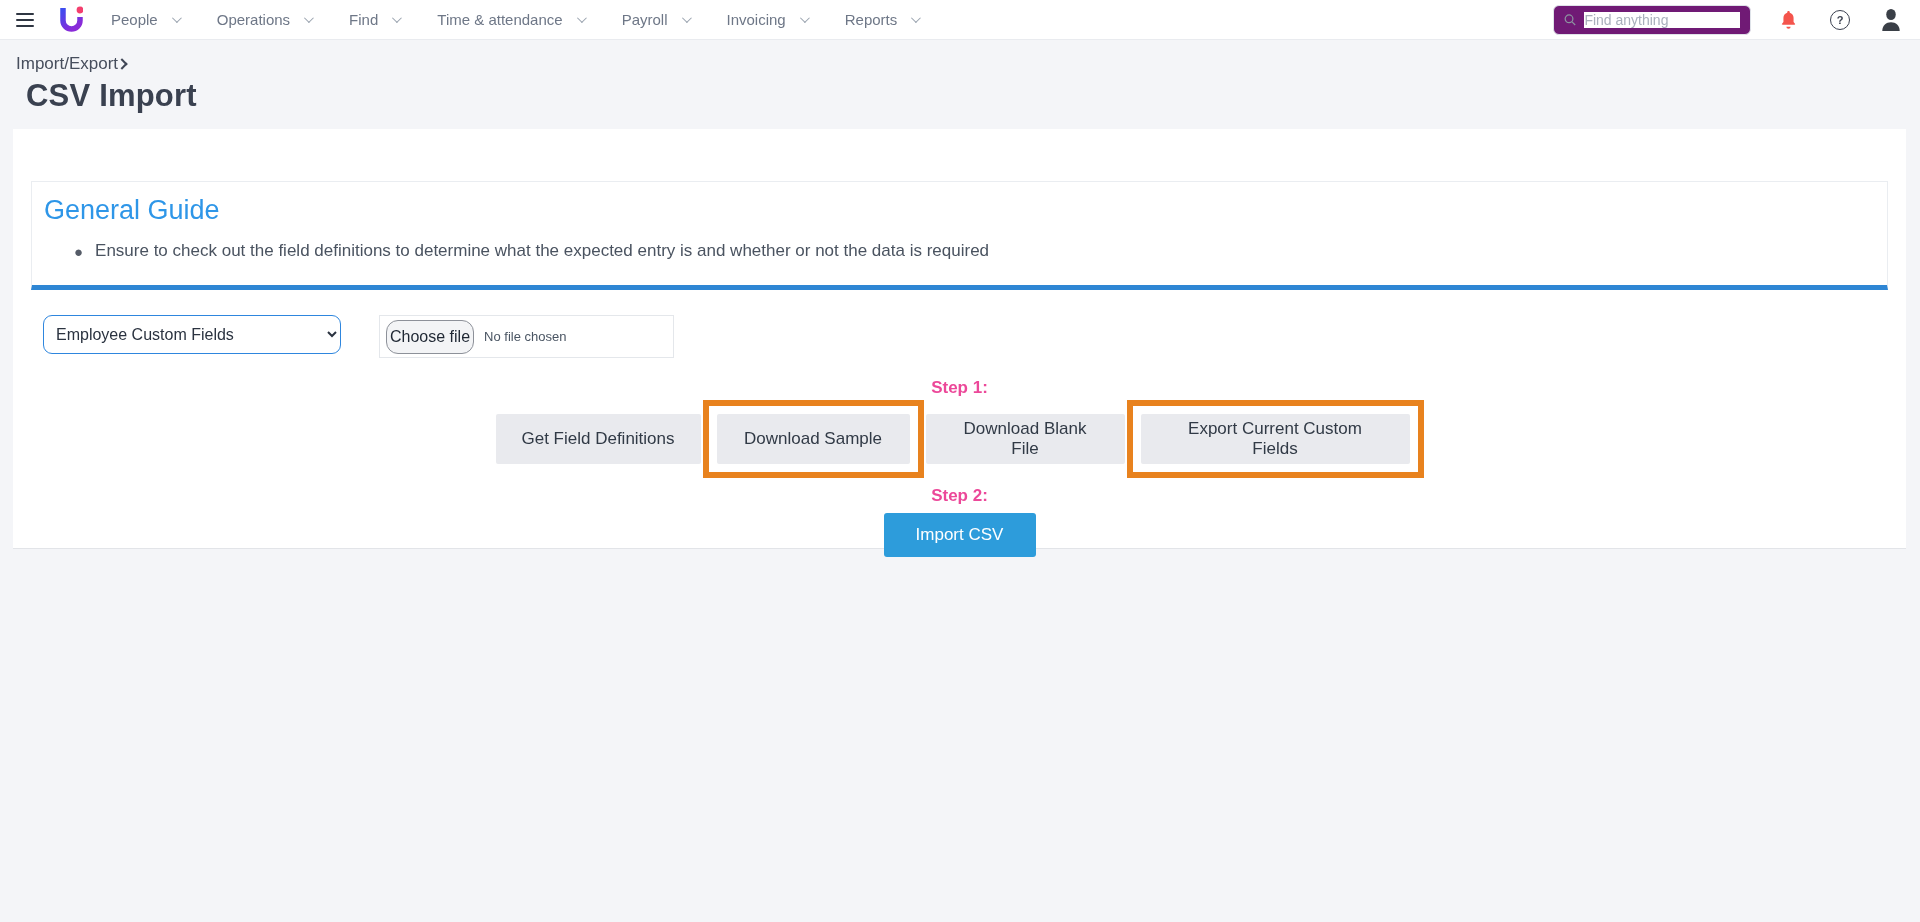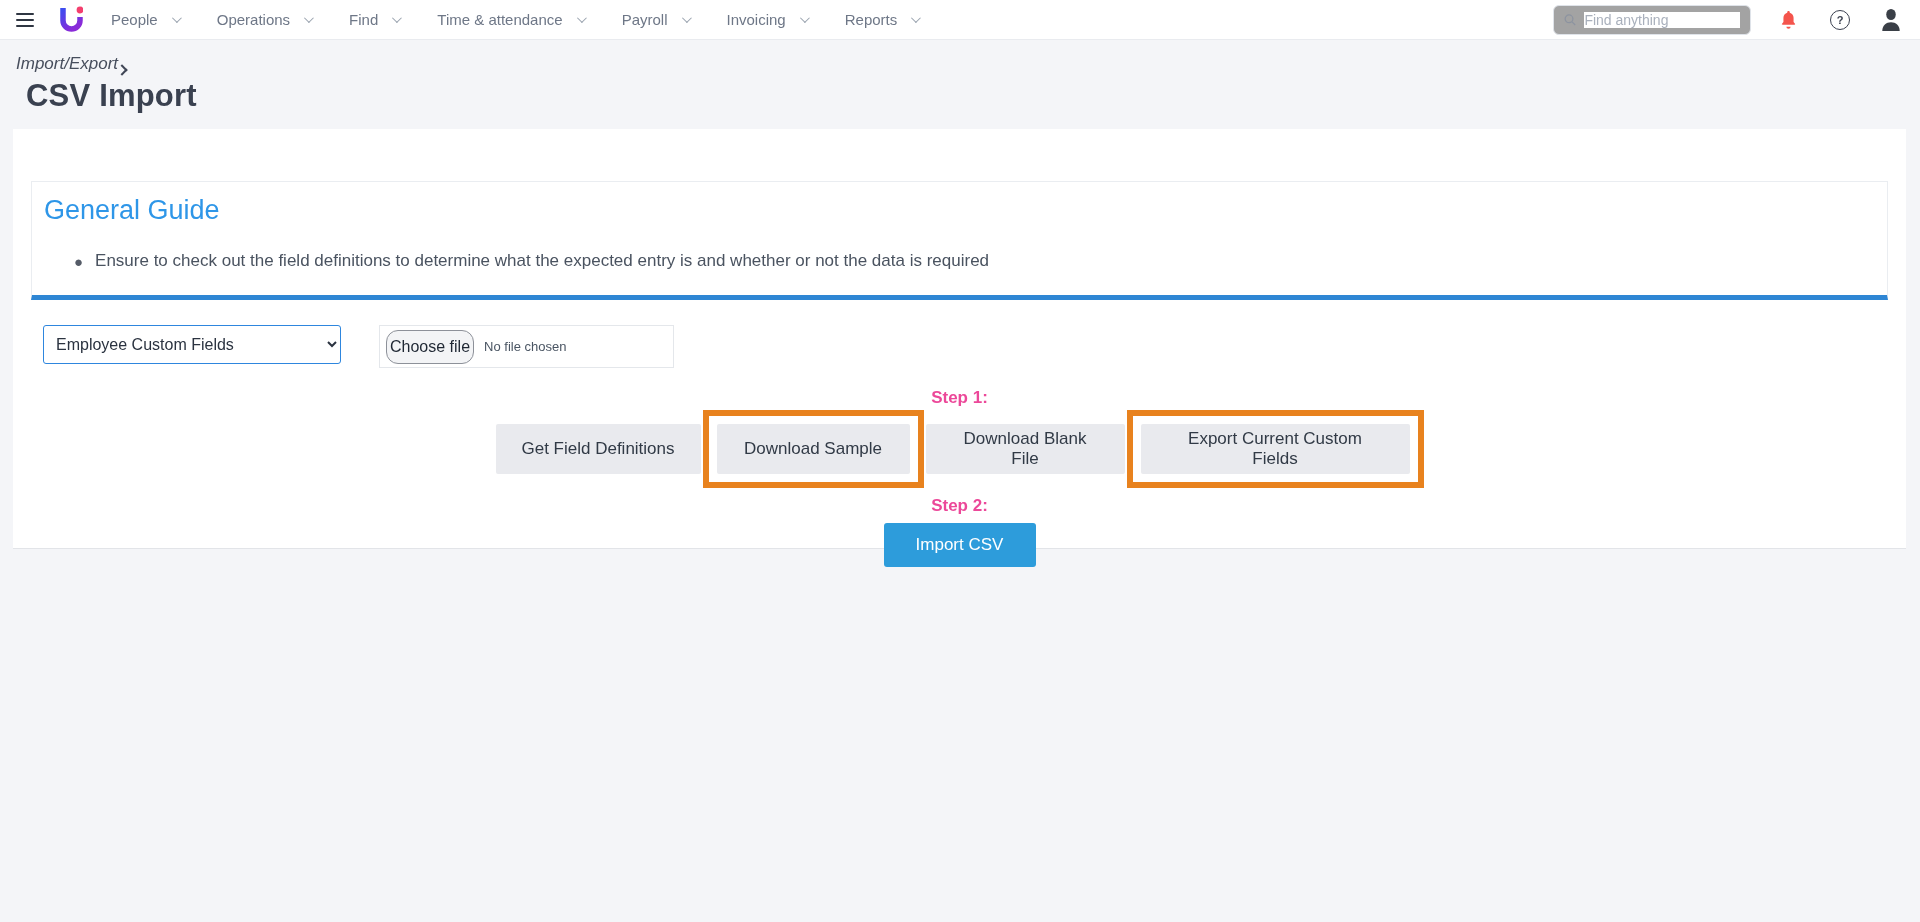--- a/index.html
+++ b/index.html
@@ -18,55 +18,55 @@
   }
   .hamburger { width:18px; height:14px; display:flex; flex-direction:column; justify-content:space-between; cursor:pointer; margin-right:26px; }
   .hamburger span { display:block; height:2px; background:#2f3642; border-radius:1px; }
   .logo { margin-right:28px; display:flex; align-items:center; }
   .nav-menu { display:flex; align-items:center; gap:38px; }
   .nav-item { display:flex; align-items:center; gap:14px; color:#6e7787; font-size:15px; cursor:pointer; white-space:nowrap; }
   .chev { width:7px; height:7px; border-right:1.5px solid #9aa3af; border-bottom:1.5px solid #9aa3af; transform:rotate(45deg) translateY(-2px); display:inline-block; }
   .nav-spacer { flex:1; }
   .search-box {
     width:198px; height:30px; border:1px solid #dfe3e9; border-radius:6px;
-    display:flex; align-items:center; padding:0 10px; gap:8px; background:#a3a3a3; margin-right:28px;
+    display:flex; align-items:center; padding:0 10px; gap:8px; background:#701a75; margin-right:28px;
   }
   .search-box input { border:none; outline:none; width:100%; font-size:14px; color:#3a4150; font-family:"Liberation Sans", sans-serif; }
   .search-box input::placeholder { color:#a9b0bc; }
   .icon-btn { display:flex; align-items:center; justify-content:center; cursor:pointer; }
   .bell-wrap { margin-right:32px; }
   .help-circle {
     width:20px; height:20px; border:1.6px solid #3a4050; border-radius:50%;
     display:flex; align-items:center; justify-content:center;
     font-size:11px; font-weight:bold; color:#3a4050; margin-right:30px;
   }
 
   
-  .breadcrumb { display:flex; align-items:flex-end; padding:14px 0 0 16px; font-size:17px; color:#474e5d;font-style:italic; }
+  .breadcrumb { display:flex; align-items:center; padding:14px 0 0 16px; font-size:17px; color:#474e5d; }
   .breadcrumb .bc-chev { width:8px; height:8px; border-right:2px solid #3f4656; border-bottom:2px solid #3f4656; transform:rotate(-45deg); display:inline-block; }
   .page-title { padding:4px 0 0 26px; font-size:31px; font-weight:bold; color:#3a4150; letter-spacing:.2px; }
 
   
   .card {
     margin:15px 14px 0 13px; background:#ffffff; height:420px;
     border-bottom:1px solid #e2e4e8; padding:52px 18px 0 18px;
   }
   .guide-panel {
     border:1px solid #eaedf1; border-bottom:5px solid #2e86d4;
     padding:13px 12px 22px 12px; background:#fff;
   }
-  .guide-title { color:#2e96e8; font-size:27px; font-weight:400; margin-bottom:25px; }
+  .guide-title { color:#2e96e8; font-size:27px; font-weight:400; margin-bottom:15px; }
   .guide-list { list-style:none; }
   .guide-list li { display:flex; align-items:flex-start; gap:12px; padding-left:30px; color:#4a5360; font-size:17px; }
   .guide-list .dot { font-size:15px; line-height:22px; color:#555c68; }
 
   
   .form-row { display:flex; align-items:flex-start; margin:25px 0 0 12px; gap:38px; }
   .type-select {
-    width:298px; height:39px; border:1.5px solid #2e86de; border-radius:3px;
+    width:298px; height:39px; border:1.5px solid #2e86de; border-radius:9px;
     font-size:16px; color:#2b3340; padding:0 8px; background:#fff;
     font-family:"Liberation Sans", sans-serif; outline:none;
   }
   .file-input { width:295px; height:43px; border:1px solid #e4e7eb; background:#fff; display:flex; align-items:center; padding:4px 6px; }
   .file-btn {
     height:34px; padding:0 3px; background:#f3f4f6; border:1px solid #8d9199; border-radius:12px;
     font-size:16px; color:#1f2733; display:flex; align-items:center; cursor:pointer;
     font-family:Liberation Sans, sans-serif;
   }
   .file-status { font-size:13px; color:#4a5563; margin-left:10px; }

